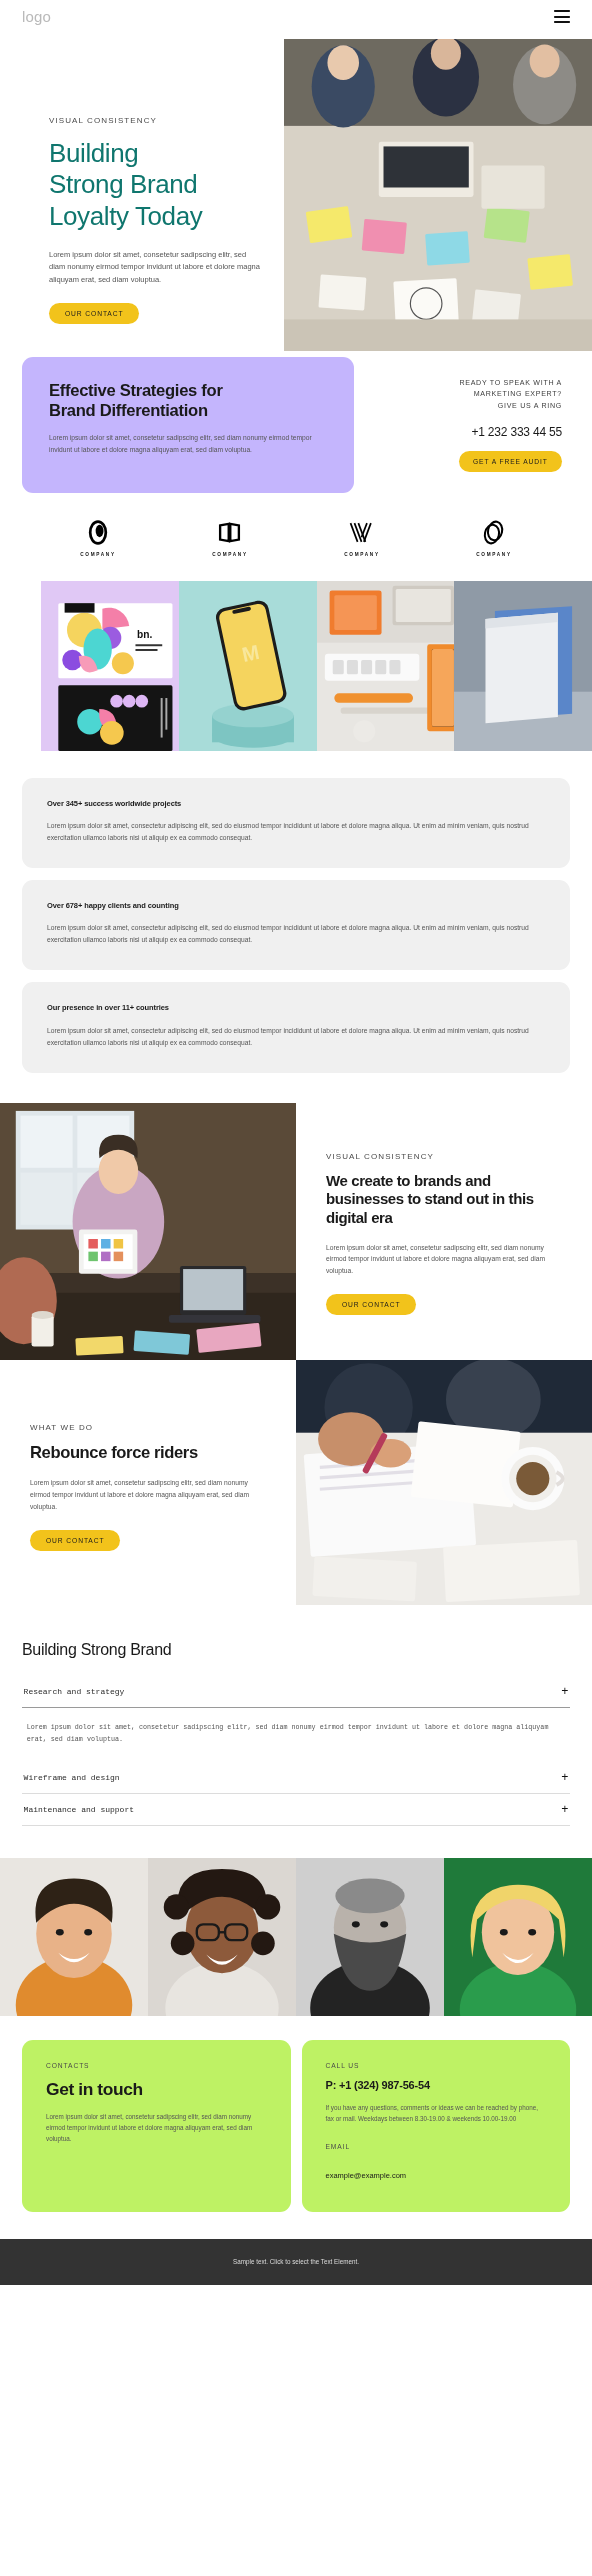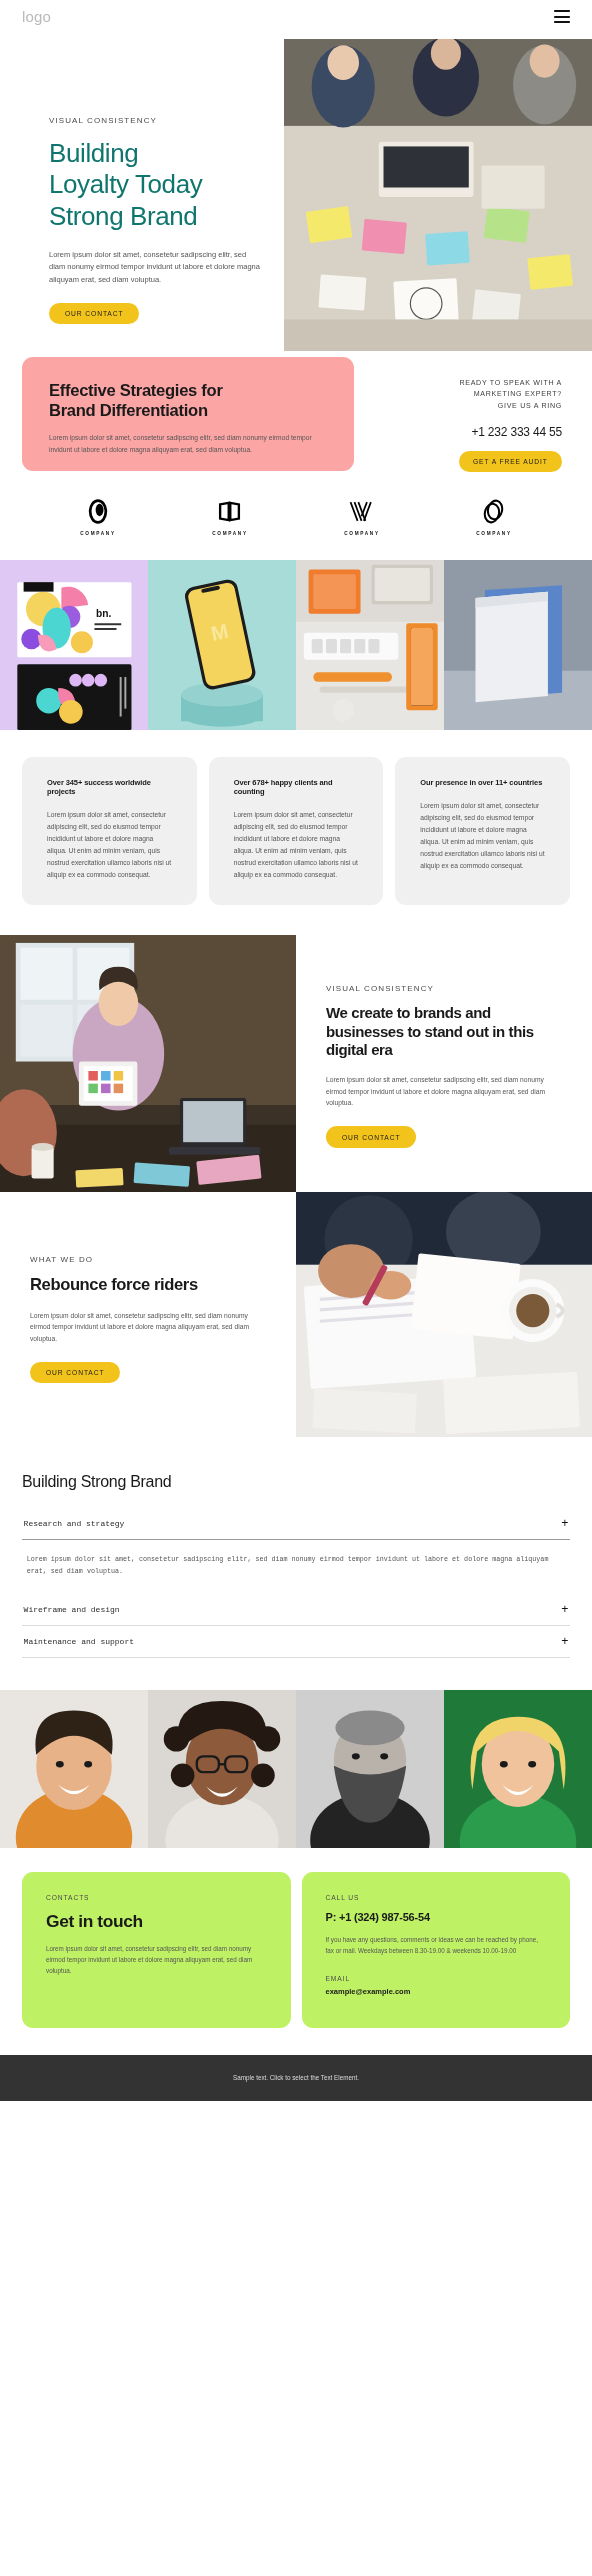--- a/index.html
+++ b/index.html
@@ -25,40 +25,40 @@
   h1.hero-title { font-size:26px; line-height:1.22; font-weight:400; letter-spacing:-0.4px; margin-top:12.6px; color:#0f766e; }
   .hero-para { font-size:7.5px; line-height:1.65; color:#555; margin-top:16px; width:213px; }
   .btn-yellow {
     display:inline-block; background:#f2c31b; color:#1b1b1b; font-size:6.7px;
     letter-spacing:0.9px; padding:7.1px 16px; border-radius:14.2px; margin-top:17.4px;
     border:none; cursor:pointer; font-family:inherit; text-transform:uppercase;
   }
 
   
   .strat-wrap { padding:0 22px; margin-top:8px; display:flex; gap:0; align-items:flex-start; }
-  .strat-card { background:#fca5a5; border-radius:11px; padding:24px 27px 15px; width:332px; }
+  .strat-card { background:#c4b5fd; border-radius:11px; padding:24px 27px 37px; width:332px; }
   .strat-card h2 { font-size:16.6px; line-height:1.22; font-weight:700; letter-spacing:-0.3px; }
   .strat-card p { font-size:6.7px; line-height:1.75; color:#555; margin-top:11px; }
   .strat-side { width:216px; padding:20.5px 8px 0 20.5px; text-align:right; }
   .strat-side .ring { font-size:7.1px; letter-spacing:0.7px; color:#3d3d3d; line-height:1.65; text-transform:uppercase; }
   .strat-side .phone { font-size:12px; font-weight:400; margin-top:12px; letter-spacing:-0.2px; }
   .strat-side .btn-yellow { margin-top:12.6px; padding:7.1px 14.2px; }
 
   
   .logos { display:flex; justify-content:space-around; align-items:flex-end; padding:27px 32px 24px; }
   .logo-item { display:flex; flex-direction:column; align-items:center; gap:7.1px; }
   .logo-item svg { display:block; }
   .logo-item span { font-size:4.7px; letter-spacing:1.7px; font-weight:700; color:#111; }
 
   
-  .gallery { display:flex; width:592px; height:170px; }
+  .gallery { display:flex; width:592px; height:170px;padding-left:41px; }
   .gcell { flex:1; position:relative; overflow:hidden; }
 
   
-  .stats { padding:27px 22px 8px; display:flex; gap:12px; }
+  .stats { padding:27px 22px 8px; display:flex; flex-direction:column; gap:12px; }
   .stat { background:#f0f0f0; border-radius:11px; padding:20.5px 25px 24px; }
   .stat h3 { font-size:7.5px; font-weight:700; letter-spacing:-0.1px; }
   .stat p { font-size:6.7px; line-height:1.8; color:#555; margin-top:12.6px; }
 
   
   .split { display:flex; width:592px; align-items:stretch; }
   .split .img-half { width:296px; position:relative; overflow:hidden; }
   .split .txt-half { width:296px; padding:49px 33px 39px 30px; }
   .split .txt-half h2 { font-size:15px; line-height:1.24; font-weight:700; letter-spacing:-0.4px; margin-top:11px; }
   .split .txt-half h2.sm { font-size:16.6px; }
@@ -82,21 +82,21 @@
   .tcell { flex:1; position:relative; overflow:hidden; }
 
   
   .contact { padding:24px 22px 27px; display:flex; gap:11px; }
   .c-card { background:#bef264; border-radius:11px; padding:22px 24px 32px; flex:1; }
   .c-card .lbl { font-size:6.7px; letter-spacing:0.9px; color:#4a4a4a; text-transform:uppercase; }
   .c-card h2 { font-size:17.4px; font-weight:700; margin-top:9.5px; letter-spacing:-0.4px; }
   .c-card .big-phone { font-size:11px; font-weight:700; margin-top:9.5px; letter-spacing:-0.2px; }
   .c-card p { font-size:6.3px; line-height:1.75; color:#555; margin-top:11px; }
   .c-card .lbl2 { font-size:6.7px; letter-spacing:0.9px; color:#4a4a4a; margin-top:19px; text-transform:uppercase; }
-  .c-card .email { font-size:7.5px; font-weight:700; margin-top:5px; }
+  .c-card .email { font-size:7.5px; font-weight:400; margin-top:21px; }
 
   
   .footer { background:#333333; height:46px; display:flex; align-items:center; justify-content:center; }
   .footer span { color:#dcdcdc; font-size:6.3px; }
 </style>
 </head>
 <body>
 
 <div class="page">
 
@@ -133,22 +133,22 @@
         <circle cx="180" cy="335" r="20" fill="none" stroke="#555" stroke-width="1.5"></circle>
         <rect x="240" y="320" width="58" height="42" rx="2" fill="#f0eee8" transform="rotate(6 269 341)"></rect>
         <rect x="250" y="160" width="80" height="55" rx="3" fill="#e8e4da"></rect>
         <rect x="0" y="355" width="390" height="40" fill="#cbc4b6"></rect>
       </svg>
     </div>
     <div class="hero-copy">
       <div class="eyebrow">VISUAL CONSISTENCY</div>
       <h1 class="hero-title">
         <div>Building</div>
+        <div>Strong Brand</div>
         <div>Loyalty Today</div>
-        <div>Strong Brand</div>
       </h1>
       <div class="hero-para">Lorem ipsum dolor sit amet, consetetur sadipscing elitr, sed diam nonumy eirmod tempor invidunt ut labore et dolore magna aliquyam erat, sed diam voluptua.</div>
       <button class="btn-yellow">OUR CONTACT</button>
     </div>
   </div>
 
   <div class="strat-wrap">
     <div class="strat-card">
       <h2>
         <div>Effective Strategies for</div>

